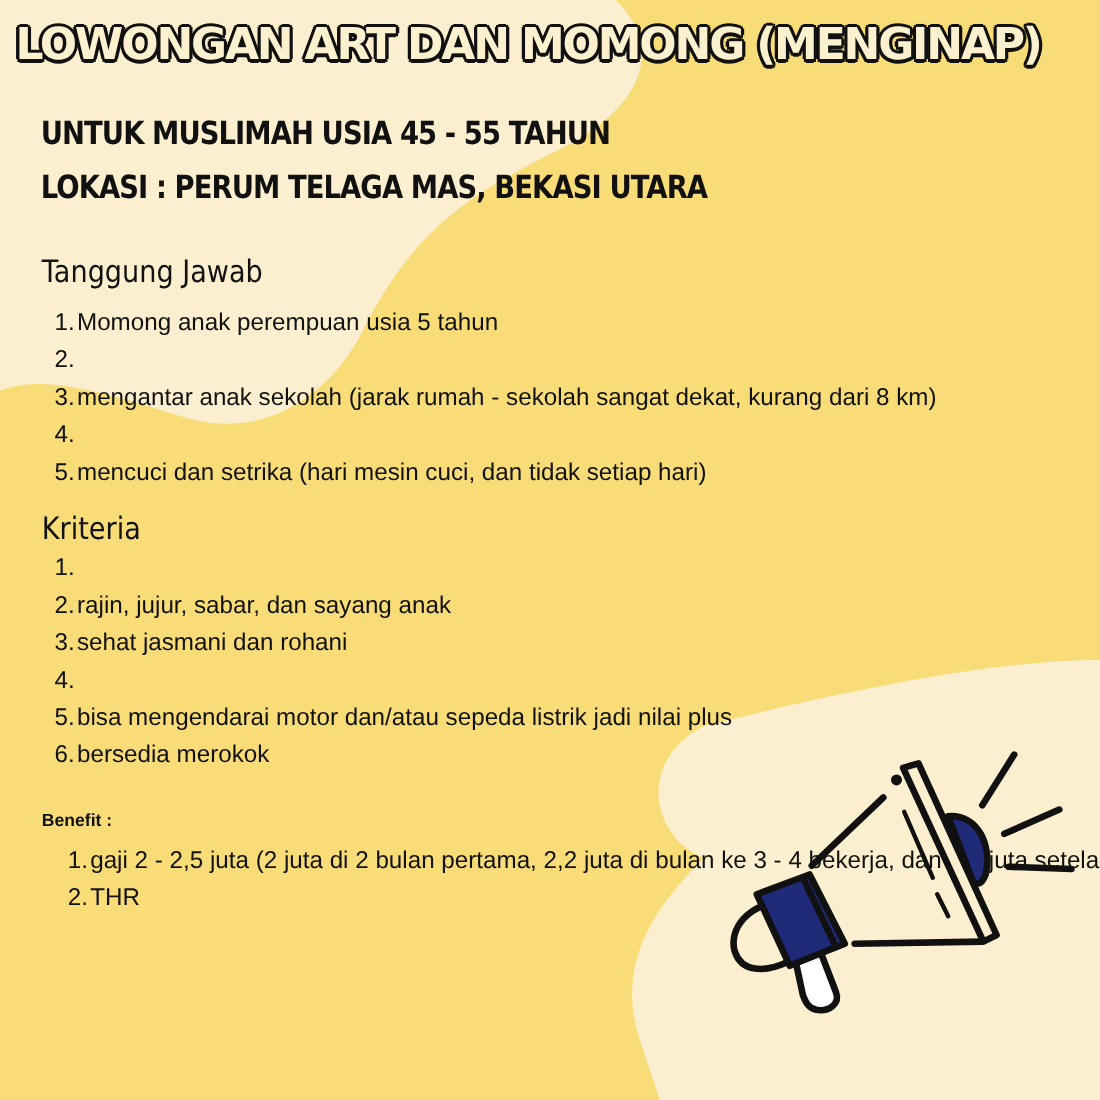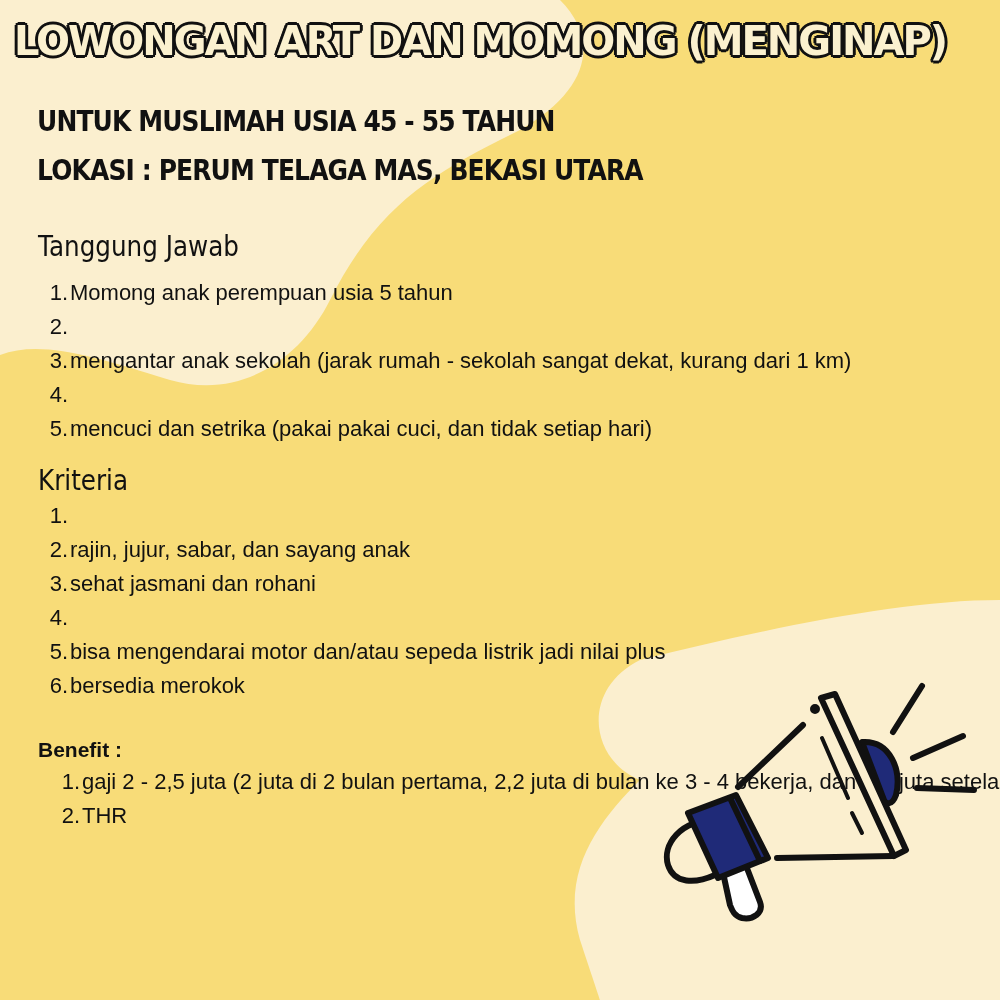--- a/index.html
+++ b/index.html
@@ -6,21 +6,21 @@
     body { width:1000px; height:1000px; overflow:hidden; background:#f8dc78; position:relative; font-family:"Liberation Sans", sans-serif; color:#111; }
     .bg-svg { position:absolute; left:0; top:0; width:1000px; height:1000px; z-index:0; }
     .content { position:absolute; left:0; top:0; width:1000px; height:1000px; z-index:2; }
     .main-title { position:absolute; left:14px; top:18px; font-family:"DejaVu Sans", sans-serif; font-weight:bold; font-size:40px; letter-spacing:-2px; color:#fbf1cf; -webkit-text-stroke:3px #111; paint-order:stroke fill; text-shadow:0 0 0 #111, 2px 2px 0 #111, -2px -2px 0 #111, 2px -2px 0 #111, -2px 2px 0 #111, 3px 0 0 #111, -3px 0 0 #111, 0 3px 0 #111, 0 -3px 0 #111; white-space:nowrap; }
     .sub { position:absolute; left:37px; font-family:"DejaVu Sans", sans-serif; font-weight:bold; font-size:29px; letter-spacing:-1px; transform:scaleX(0.86); transform-origin:left; white-space:nowrap; }
     .sub1 { top:104px; }
     .sub2 { top:153px; }
     .sec-head { position:absolute; left:38px; font-family:"DejaVu Sans", sans-serif; font-size:28px; transform:scaleX(0.88); transform-origin:left; white-space:nowrap; }
     .sec-tj { top:230px; }
     .sec-kr { top:464px; }
-    .sec-bf { position:absolute; left:38px; top:738px; font-weight:bold; font-size:21px; }
+    .sec-bf { position:absolute; left:38px; top:738px; font-weight:bold; font-size:16px; }
     ol.list { position:absolute; margin:0; padding:0; list-style:none; font-size:22px; }
     ol.list li { white-space:nowrap; height:34px; line-height:34px; display:flex; }
     ol.list li .num { display:inline-block; width:23px; text-align:right; margin-right:2px; }
     .list-tj { left:45px; top:276px; }
     .list-kr { left:45px; top:499px; }
     .list-bf { left:57px; top:765px; }
     .list-bf li { white-space:normal; height:auto; line-height:35px; }
     .list-bf li .txt { width:600px; }
     .megaphone { position:absolute; left:640px; top:670px; width:360px; height:270px; z-index:3; }
   </style>
@@ -42,28 +42,28 @@
   <ol class="list list-tj">
     <li>
         <span class="num">1.</span>
         <span class="txt">Momong anak perempuan usia 5 tahun</span>
       </li>
     <li>
         <span class="num">2.</span>
       </li>
     <li>
         <span class="num">3.</span>
-        <span class="txt">mengantar anak sekolah (jarak rumah - sekolah sangat dekat, kurang dari 1 km)</span>
+        <span class="txt">mengantar anak sekolah (jarak rumah - sekolah sangat dekat, kurang dari 8 km)</span>
       </li>
     <li>
         <span class="num">4.</span>
       </li>
     <li>
         <span class="num">5.</span>
-        <span class="txt">mencuci dan setrika (pakai pakai cuci, dan tidak setiap hari)</span>
+        <span class="txt">mencuci dan setrika (hari mesin cuci, dan tidak setiap hari)</span>
       </li>
   </ol>
 
   <div class="sec-head sec-kr">Kriteria</div>
   <ol class="list list-kr">
     <li>
         <span class="num">1.</span>
       </li>
     <li>
         <span class="num">2.</span>

